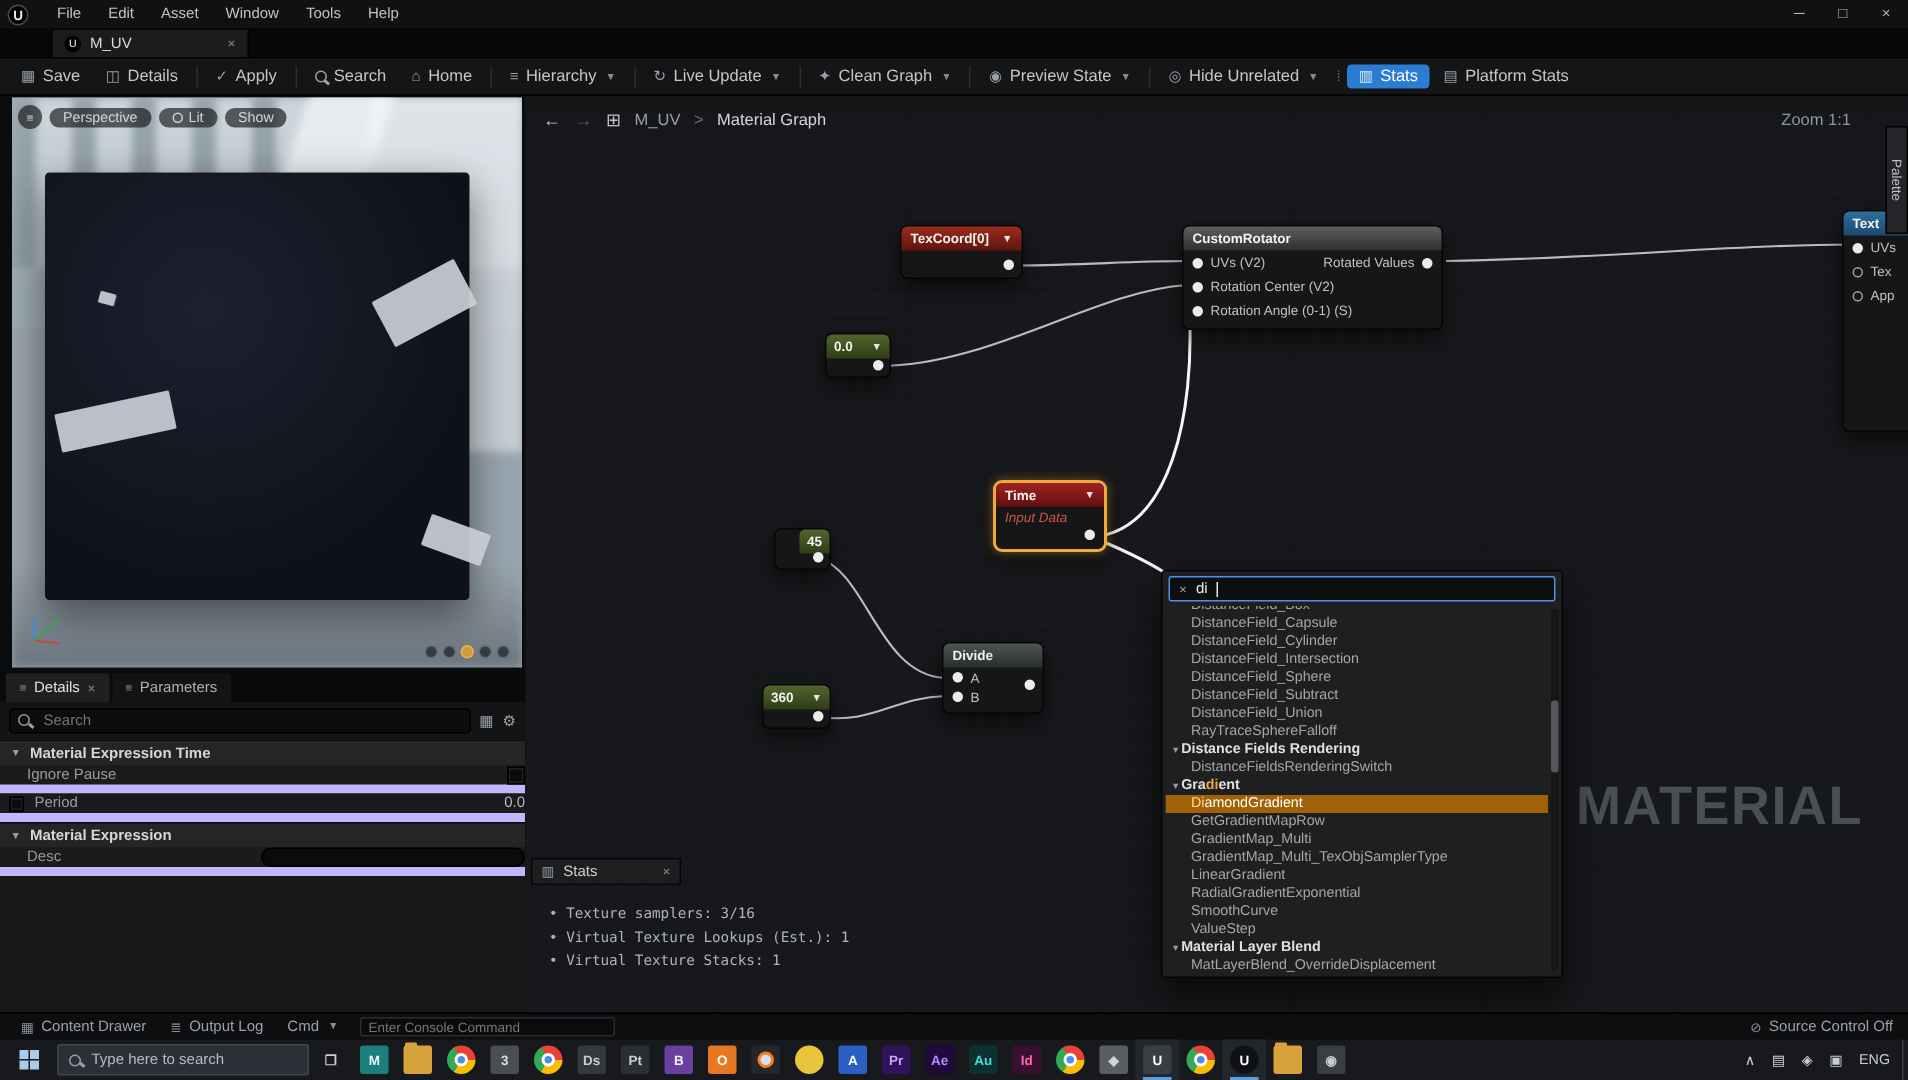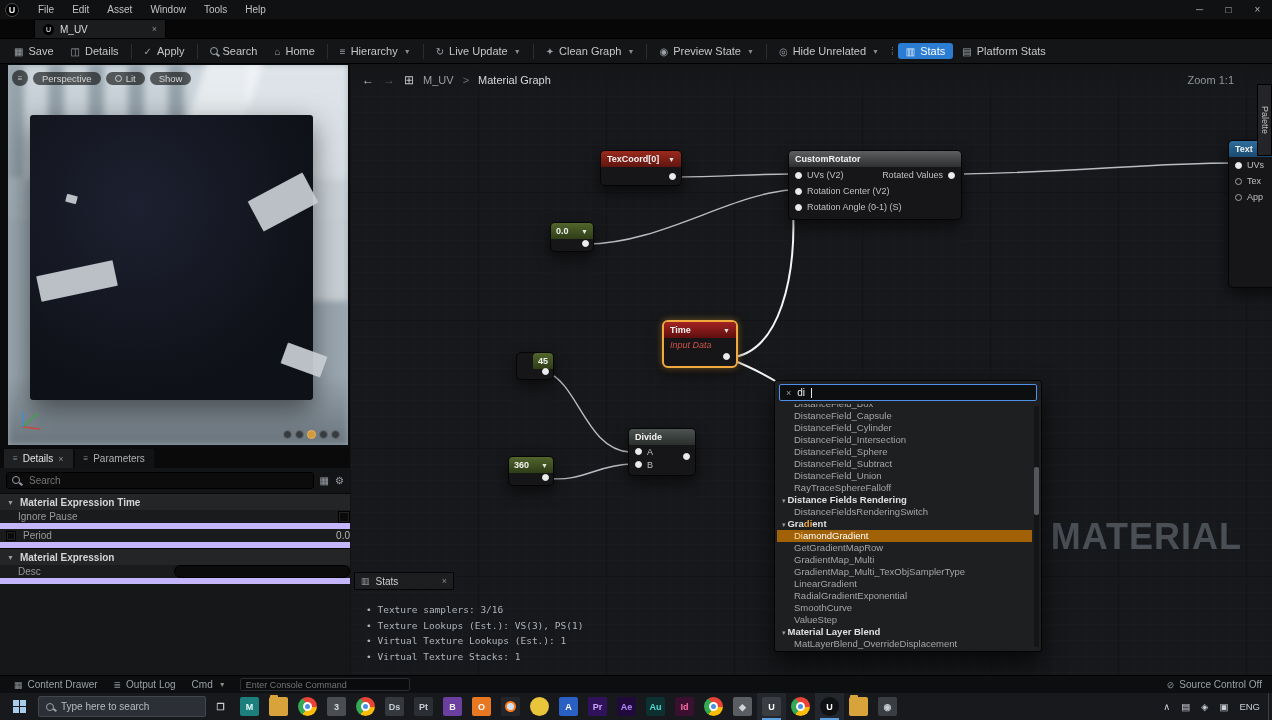--- a/index.html
+++ b/index.html
@@ -462,21 +462,20 @@
       </div>
 
       <div class="stats">
         <div class="stats-head">
           <span class="ic">▥</span>
           <span>Stats</span>
           <span class="stats-close">×</span>
         </div>
         <div class="stats-lines">
           <div class="sline">Texture samplers: 3/16</div>
-            <div class="sline">Texture Lookups (Est.): VS(3), PS(1)</div>
             <div class="sline">Virtual Texture Lookups (Est.): 1</div>
             <div class="sline">Virtual Texture Stacks: 1</div>
         </div>
       </div>
 
       <div class="popup">
         <div class="psearch">
           <span class="px">×</span>
           <span class="pquery">di</span>
           <span class="pcaret"></span>

